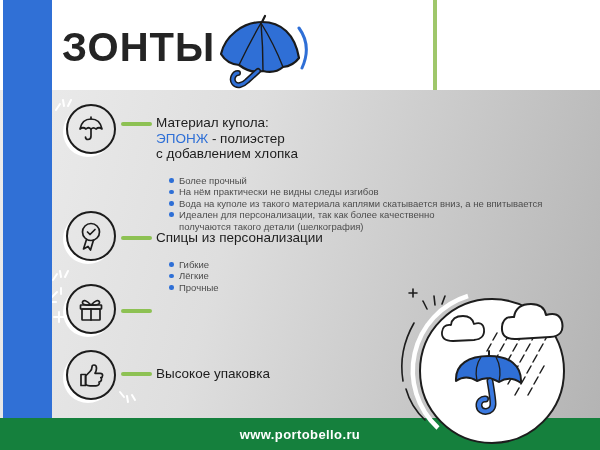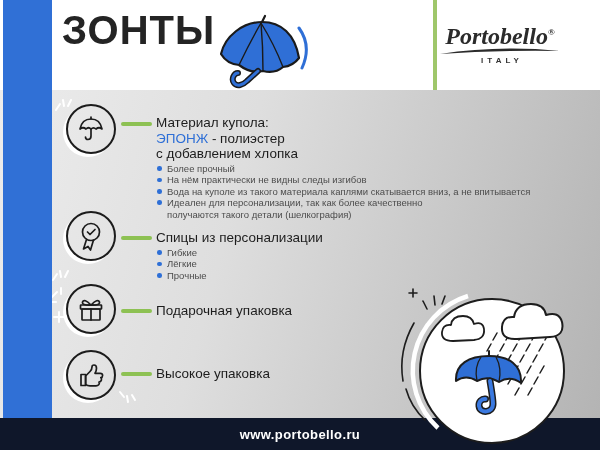--- a/index.html
+++ b/index.html
@@ -3,41 +3,41 @@
 <meta charset="utf-8">
 <style>
   html,body{margin:0;padding:0;background:#fff;}
   .slide{position:relative;width:600px;height:450px;background:#ffffff;overflow:hidden;
          font-family:"Liberation Sans",sans-serif;}
   
   .gray-bg{position:absolute;left:0;top:90px;width:600px;height:360px;
            background:linear-gradient(105deg,#ececec 0%,#dedede 38%,#b3b3b3 100%);z-index:1;}
   .blue-bar{position:absolute;left:3px;top:0;width:49px;height:418px;background:#3070d6;z-index:3;}
   .green-vline{position:absolute;left:433px;top:0;width:4px;height:90px;background:#9fc76b;z-index:2;}
-  .footer{position:absolute;left:0;top:418px;width:600px;height:32px;background:#0f172a;z-index:4;
+  .footer{position:absolute;left:0;top:418px;width:600px;height:32px;background:#15803d;z-index:4;
           display:flex;align-items:center;justify-content:center;}
   .footer-url{color:#ffffff;font-weight:bold;font-size:13px;letter-spacing:.4px;}
   
-  .page-title{position:absolute;left:62px;top:10px;font-size:40px;font-weight:800;color:#242424;
+  .page-title{position:absolute;left:62px;top:27px;font-size:40px;font-weight:800;color:#242424;
               letter-spacing:1px;z-index:2;line-height:1;}
   .title-umbrella{position:absolute;left:211px;top:14px;z-index:2;}
   .logo{position:absolute;left:436px;top:24px;width:128px;text-align:center;color:#2b2b2b;z-index:2;}
   .logo-name{font-family:"Liberation Serif",serif;font-style:italic;font-weight:bold;font-size:24px;
              line-height:1;white-space:nowrap;}
   .logo-reg{font-size:9px;vertical-align:super;font-style:normal;}
   .logo-swoosh{display:block;margin:0 auto;margin-top:-1px;}
   .logo-country{font-size:8px;font-weight:bold;letter-spacing:4px;padding-left:4px;color:#333;margin-top:0px;}
   
   .icon-circle{position:absolute;width:46px;height:46px;border:2.5px solid #1c1c1c;border-radius:50%;
                box-shadow:-3px 3px 0 #ffffff;z-index:2;display:flex;align-items:center;justify-content:center;}
   .connector{position:absolute;width:31px;height:4px;border-radius:2px;background:#8dc153;z-index:2;}
   .sec-heading{position:absolute;left:156px;font-size:13.5px;font-weight:normal;color:#1d1d1d;
                line-height:15.5px;z-index:2;white-space:nowrap;}
   .accent{color:#2e6fd6;}
-  .bullets{position:absolute;left:156px;margin:0;padding:0;list-style:none;z-index:2;}
+  .bullets{position:absolute;left:156px;margin:12px;padding:0;list-style:none;z-index:2;}
   .bullets li{position:relative;padding-left:11px;font-size:9.5px;line-height:11.4px;color:#4c4c4c;
               white-space:pre-line;}
   .bullets li::before{content:"";position:absolute;left:1px;top:3.2px;width:4.5px;height:4.5px;
                       border-radius:50%;background:#2e6fd6;}
   .sparkle{position:absolute;z-index:2;}
   .illustration{position:absolute;left:393px;top:283px;z-index:5;}
   .icon-svg{display:block;}
 </style>
 </head>
 <body>
@@ -56,27 +56,20 @@
     <path d="M10,40 Q16,50 28,51 Q40,60 52,57 Q64,60 72,53 Q82,52 88,44 C84,20 70,8 51,8 C32,8 14,22 10,40 Z" fill="#2f6fd6" stroke="#1a1a1a" stroke-width="2.2" stroke-linejoin="round"></path>
     <g fill="none" stroke="#1a1a1a" stroke-width="1.4">
       <path d="M50,9 Q39,28 28,51"></path>
       <path d="M50,9 Q52,32 52,57"></path>
       <path d="M50,9 Q63,30 72,53"></path>
     </g>
     <path d="M47,57 L36,67 C32,71 26,73 23,69 C20,65 23,59 27,59" fill="none" stroke="#1a1a1a" stroke-width="6" stroke-linecap="round"></path>
     <path d="M47,57 L36,67 C32,71 26,73 23,69 C20,65 23,59 27,59" fill="none" stroke="#2f6fd6" stroke-width="3" stroke-linecap="round"></path>
   </svg>
 
-  <div class="logo">
-    <span class="logo-name"><span>Portobello</span><span class="logo-reg">®</span></span>
-    <svg class="logo-swoosh" width="122" height="9" viewBox="0 0 122 9">
-      <path d="M1,7 Q60,-2 121,4 Q60,3 1,7 Z" fill="#2b2b2b"></path>
-    </svg>
-    <div class="logo-country">ITALY</div>
-  </div>
 
   <div class="icon-circle" style="left:66px;top:104px;">
     <svg class="icon-svg" width="28" height="28" viewBox="0 0 28 28">
       <g fill="none" stroke="#1c1c1c" stroke-width="1.7" stroke-linecap="round" stroke-linejoin="round">
         <path d="M14,4 L14,2"></path>
         <path d="M3,14 Q5,4 14,4 Q23,4 25,14 Q22,11.5 19,14 Q16.5,11.5 14,14 Q11.5,11.5 9,14 Q6,11.5 3,14 Z"></path>
         <path d="M14,14 L14,21 Q14,24.5 11,24.5 Q8.5,24.5 8.5,22"></path>
       </g>
     </svg>
   </div>
@@ -116,21 +109,20 @@
       <g fill="none" stroke="#1c1c1c" stroke-width="1.7" stroke-linecap="round" stroke-linejoin="round">
         <rect x="5" y="13" width="18" height="11" rx="0.5"></rect>
         <rect x="3.5" y="9" width="21" height="4" rx="0.5"></rect>
         <path d="M14,13 L14,24"></path>
         <path d="M14,9 Q7,2 5.5,6 Q4.8,9.5 14,9 Z"></path>
         <path d="M14,9 Q21,2 22.5,6 Q23.2,9.5 14,9 Z"></path>
       </g>
     </svg>
   </div>
   <div class="connector" style="left:121px;top:309px;"></div>
-  <div class="sec-heading" style="top:303px;">Подарочная упаковка</div>
 
   <div class="icon-circle" style="left:66px;top:350px;">
     <svg class="icon-svg" width="27" height="25" viewBox="0 0 27 25">
       <g fill="none" stroke="#1c1c1c" stroke-width="1.7" stroke-linecap="round" stroke-linejoin="round">
         <rect x="3" y="11.5" width="4.6" height="11"></rect>
         <path d="M7.6,13 L12,8.5 Q14,6.5 14,4 Q14,2 16,2 Q18.5,2 18.5,5.3 Q18.5,7.8 17,10.3 L22.2,10.3
                  Q24.6,10.3 24.6,12.5 Q24.6,14.4 22.8,14.7 Q24,15.7 23.3,17.4 Q22.7,18.9 21,19.1
                  Q21.8,20.6 20.7,21.8 Q19.8,22.8 18,22.8 L12,22.8 Q9.4,22.8 7.6,21.4 Z"></path>
       </g>
     </svg>

